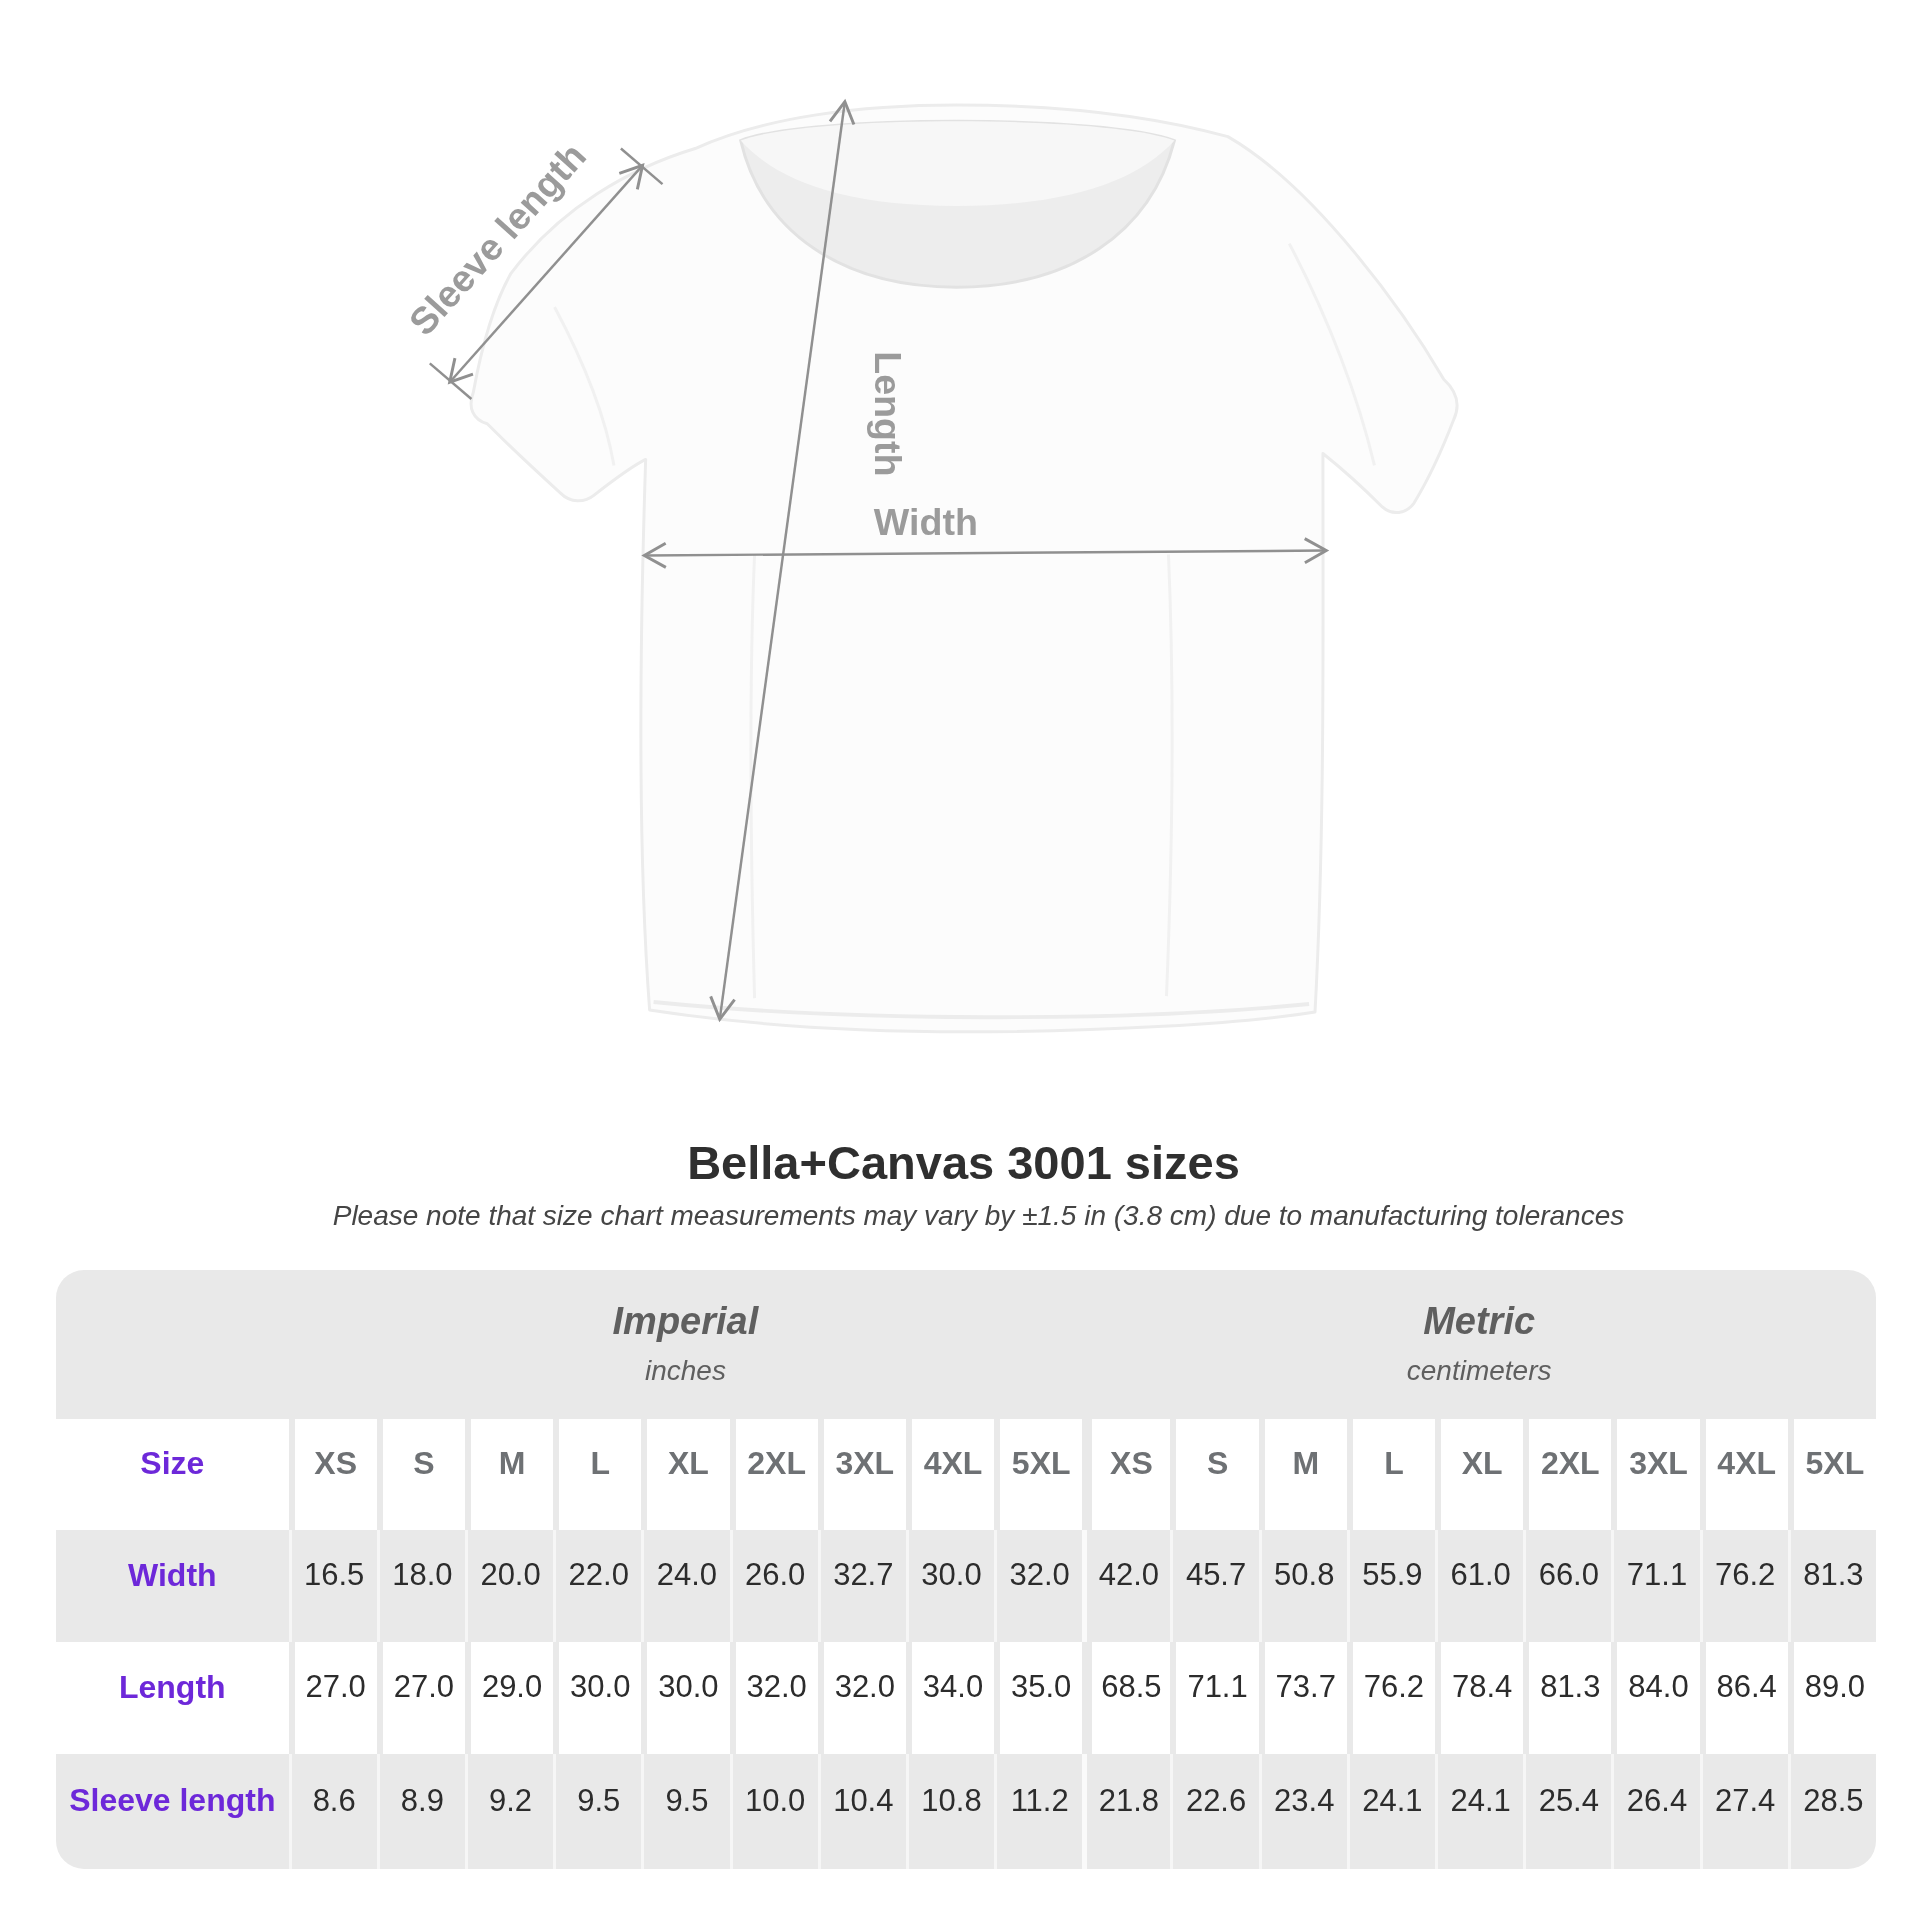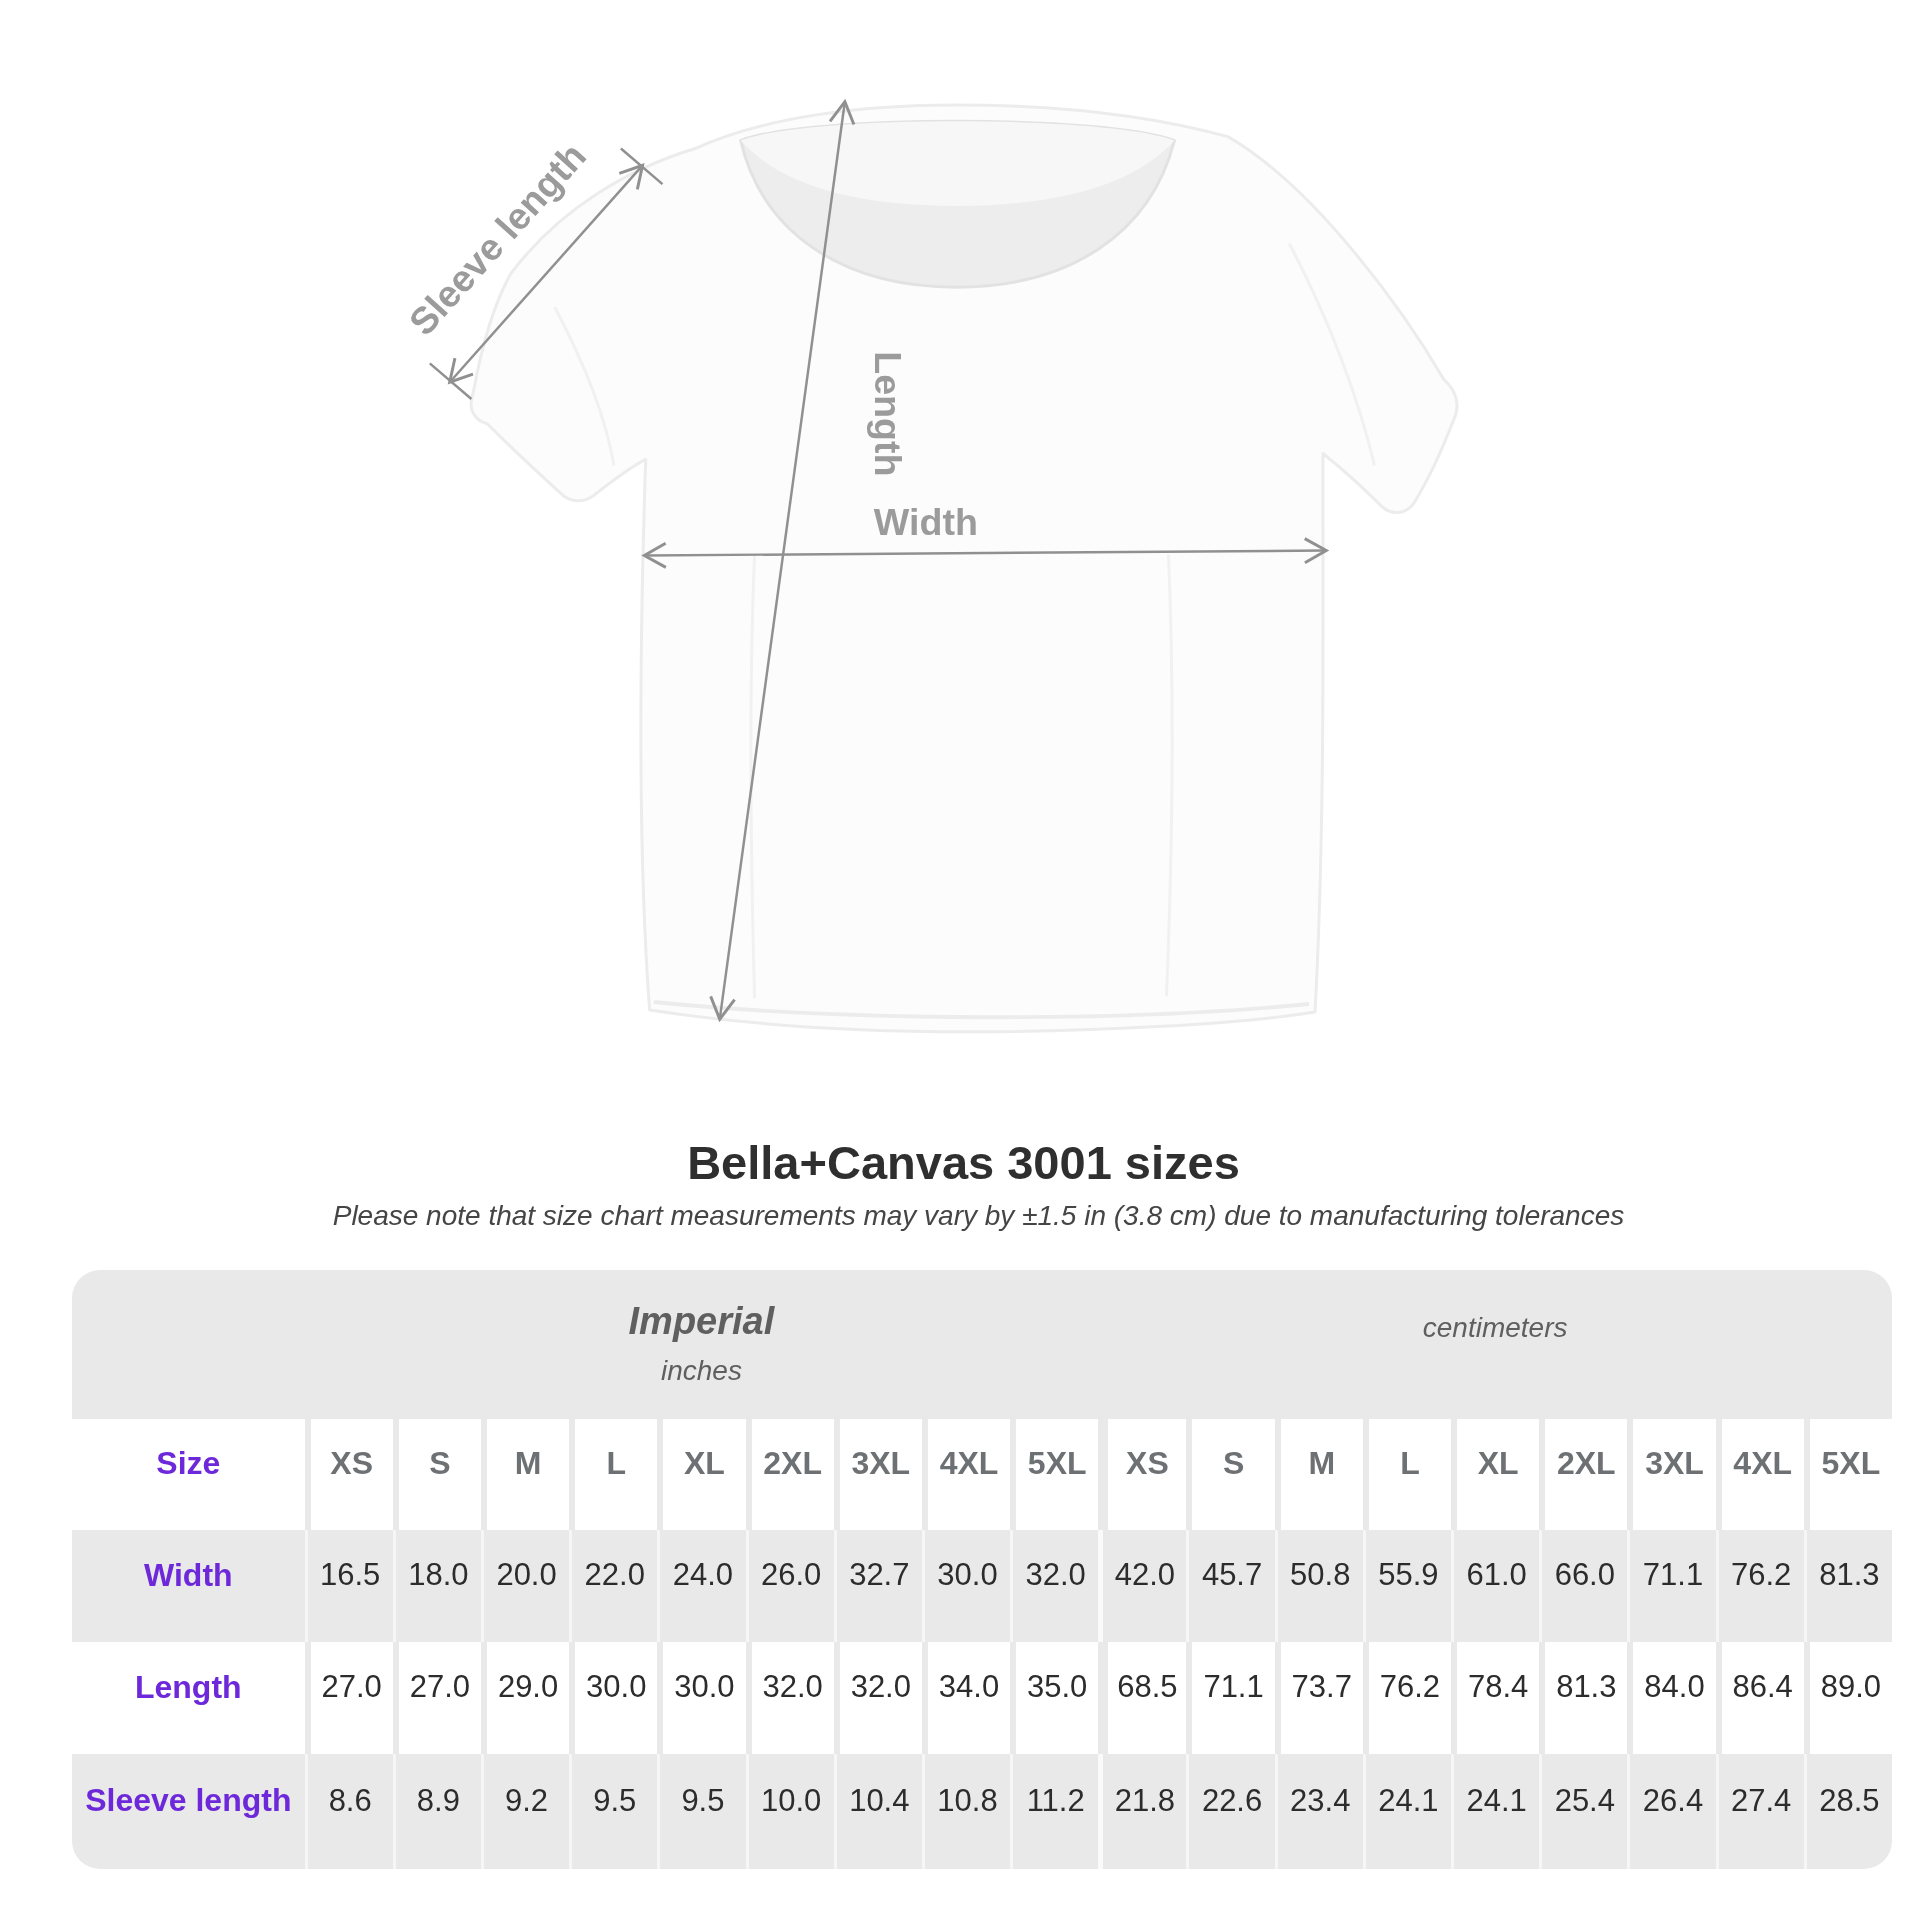--- a/index.html
+++ b/index.html
@@ -15,21 +15,21 @@
   .title{
     position:absolute;left:0;top:1135px;width:100%;text-align:center;
     font-size:47px;font-weight:bold;color:#2f2f2f;letter-spacing:0px;
   }
   .subtitle{
     position:absolute;left:0;top:1200px;width:100%;text-align:center;
     font-size:28px;font-style:italic;color:#454545;margin-left:15px;
   }
   
   .size-table{
-    position:absolute;left:72px;top:1270px;width:1820px;height:599px;
+    position:absolute;left:56px;top:1270px;width:1820px;height:599px;
     background:#e9e9e9;border-radius:28px;overflow:hidden;
     display:flex;flex-direction:column;
   }
   .units-row{height:149px;display:flex;}
   .units-spacer{width:12.78%;}
   .units{width:43.61%;text-align:center;padding-top:30px;box-sizing:border-box;}
   .units-name{font-size:38px;font-weight:bold;font-style:italic;color:#5f5f5f;}
   .units-sub{font-size:28px;font-style:italic;color:#5f5f5f;margin-top:12px;}
   .row{display:flex;}
   .row.header-row{height:111px;}
@@ -116,20 +116,21 @@
 
 <div class="size-table">
 
   <div class="units-row">
     <div class="units-spacer"></div>
     <div class="units">
       <div class="units-name">Imperial</div>
       <div class="units-sub">inches</div>
     </div>
     <div class="units">
+      <div class="units-name">Metric</div>
       <div class="units-sub">centimeters</div>
     </div>
   </div>
 
   <div class="row header-row row-white">
     <div class="cell label">Size</div>
     <div class="cell data szh">XS</div>
     <div class="cell data szh">S</div>
     <div class="cell data szh">M</div>
     <div class="cell data szh">L</div>

